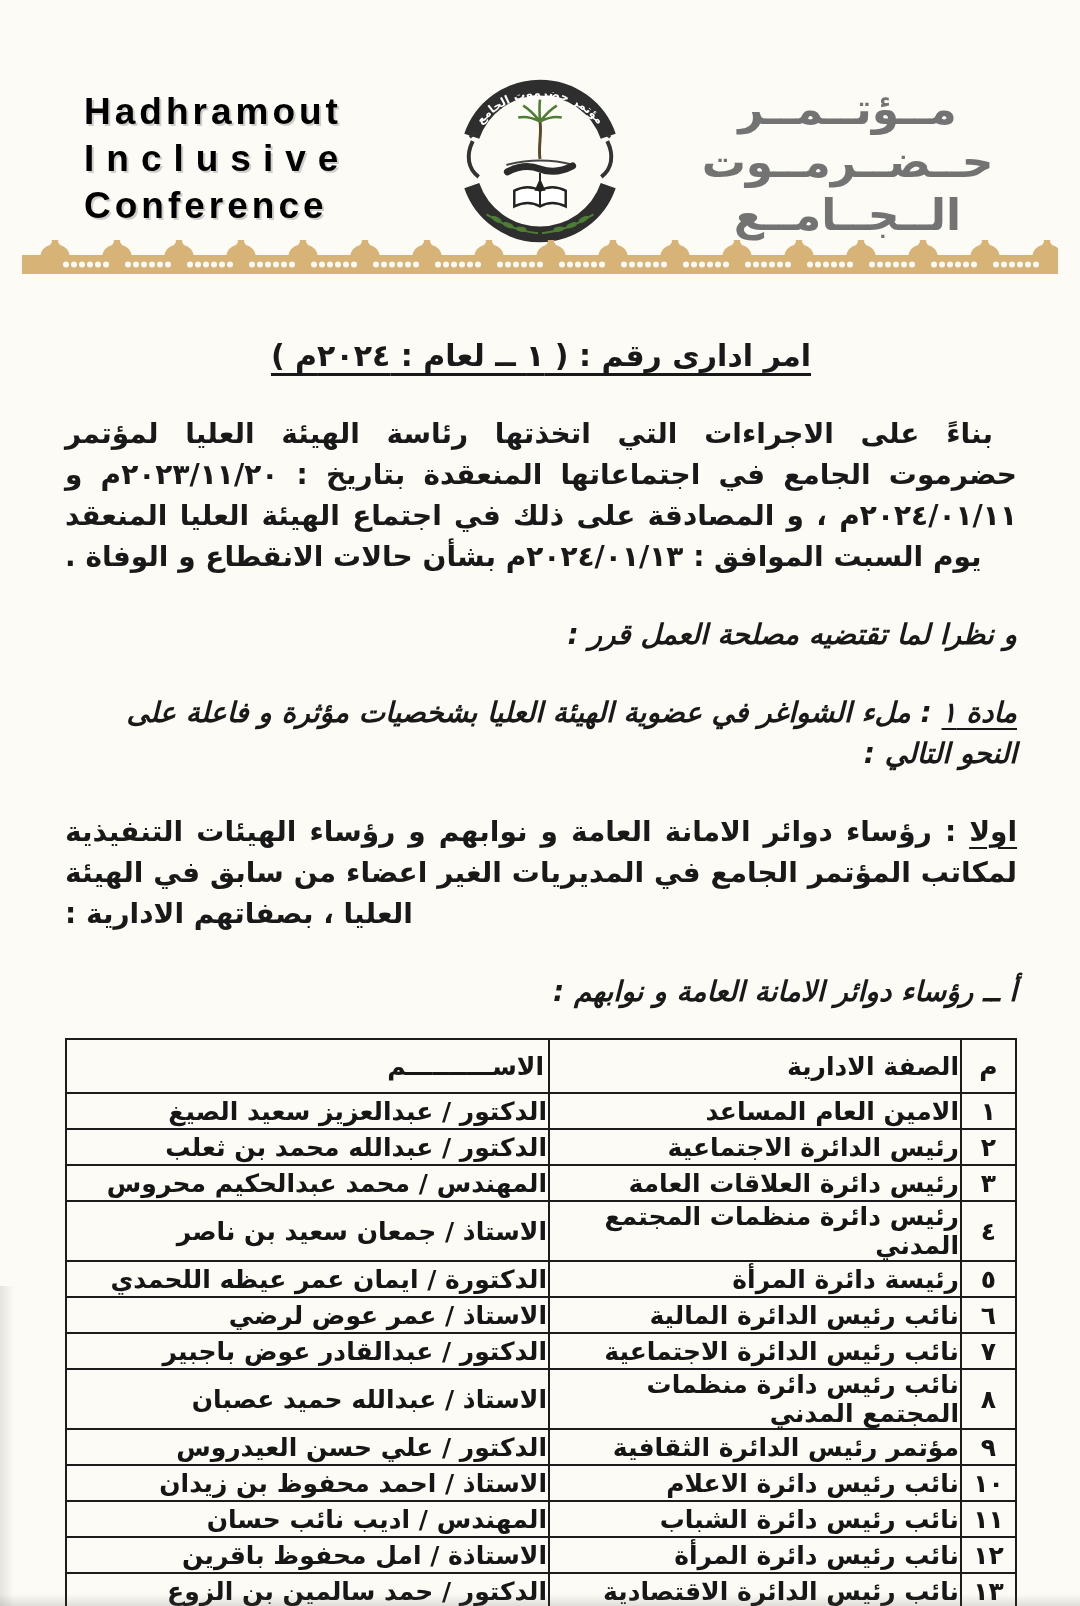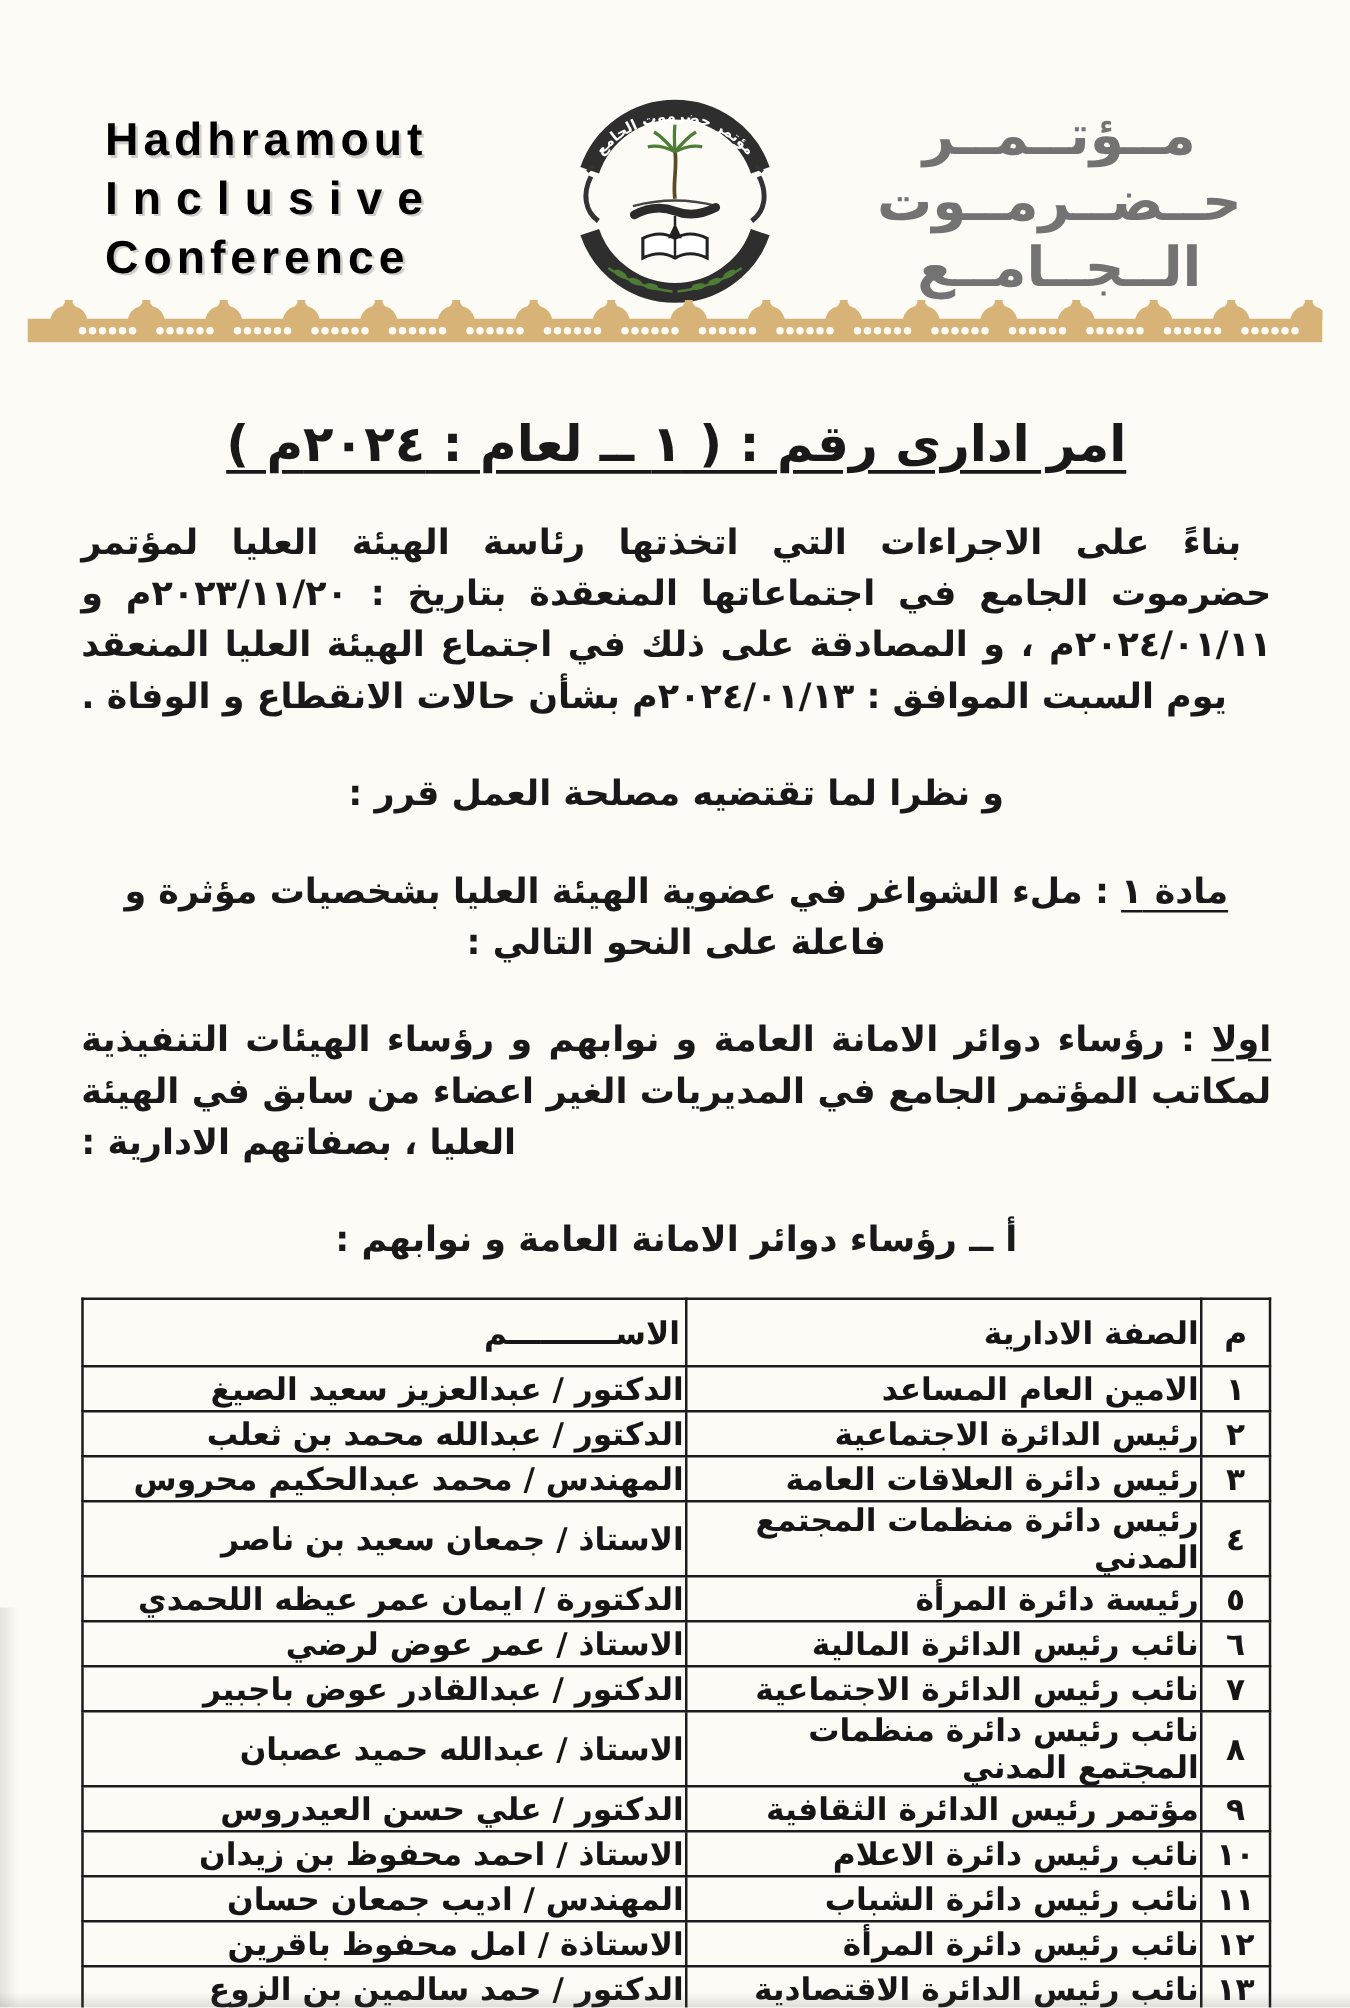--- a/index.html
+++ b/index.html
@@ -38,27 +38,27 @@
 
   .band { position:absolute; left:22px; top:240px; width:1036px; height:34px; }
   .band svg { display:block; width:100%; height:100%; }
 
   
   .content {
     position:absolute; left:65px; right:63px; top:336px;
     direction:rtl; font-weight:bold; color:#191919;
   }
   .doc-title {
-    text-align:center; font-size:40px; line-height:40px;
+    text-align:center; font-size:30px; line-height:40px;
     text-decoration:underline; text-decoration-thickness:2.5px; text-underline-offset:7px;
     margin-bottom:28px;
   }
   .para { font-size:28px; line-height:41px;margin-top:37px; }
   .p-just { text-align:justify; text-align-last:left; }
-  .p-right { text-align:center; }
+  .p-right { text-align:right;font-style:italic; }
   .p1 { text-indent:24px; margin-bottom:19px; }
   .p2 { margin-bottom:21px; }
   .article-line { margin-bottom:19px; }
   .first-block { margin-bottom:21px; }
   .sub-a { margin-bottom:26px; }
   .u-label { text-decoration:underline; text-decoration-thickness:2px; text-underline-offset:6px; }
 
   
   table.roster {
     width:100%; border-collapse:collapse; direction:rtl;
@@ -281,21 +281,21 @@
         <td class="cell-name">الدكتور / علي حسن العيدروس</td>
       </tr>
         <tr>
         <td class="cell-no">١٠</td>
         <td class="cell-role">نائب رئيس دائرة الاعلام</td>
         <td class="cell-name">الاستاذ / احمد محفوظ بن زيدان</td>
       </tr>
         <tr>
         <td class="cell-no">١١</td>
         <td class="cell-role">نائب رئيس دائرة الشباب</td>
-        <td class="cell-name">المهندس / اديب جمعان حسان</td>
+        <td class="cell-name">المهندس / اديب نائب حسان</td>
       </tr>
         <tr>
         <td class="cell-no">١٢</td>
         <td class="cell-role">نائب رئيس دائرة المرأة</td>
         <td class="cell-name">الاستاذة / امل محفوظ باقرين</td>
       </tr>
         <tr>
         <td class="cell-no">١٣</td>
         <td class="cell-role">نائب رئيس الدائرة الاقتصادية</td>
         <td class="cell-name">الدكتور / حمد سالمين بن الزوع</td>

